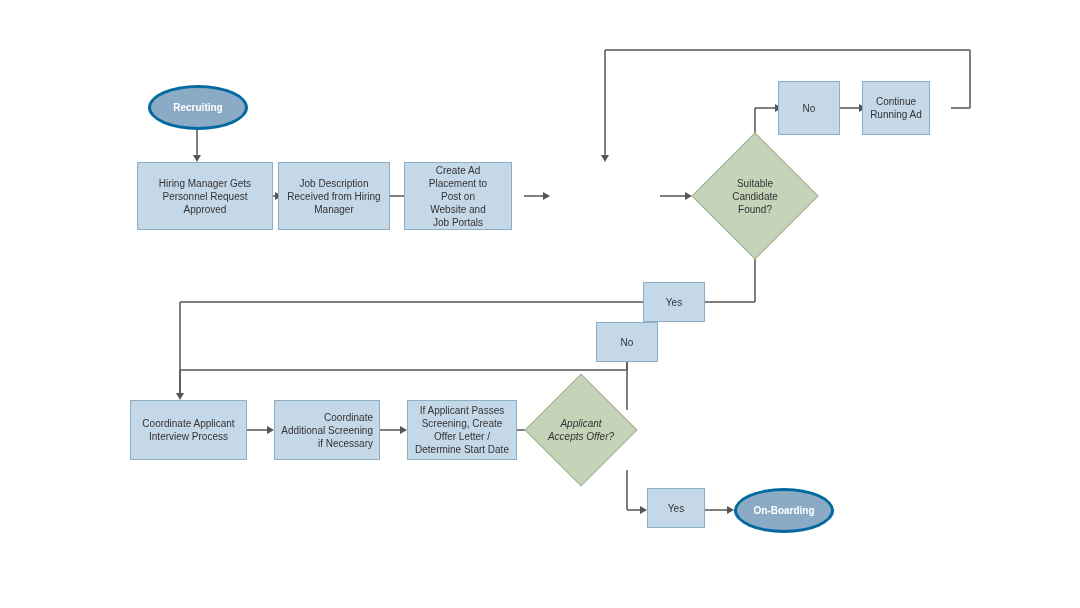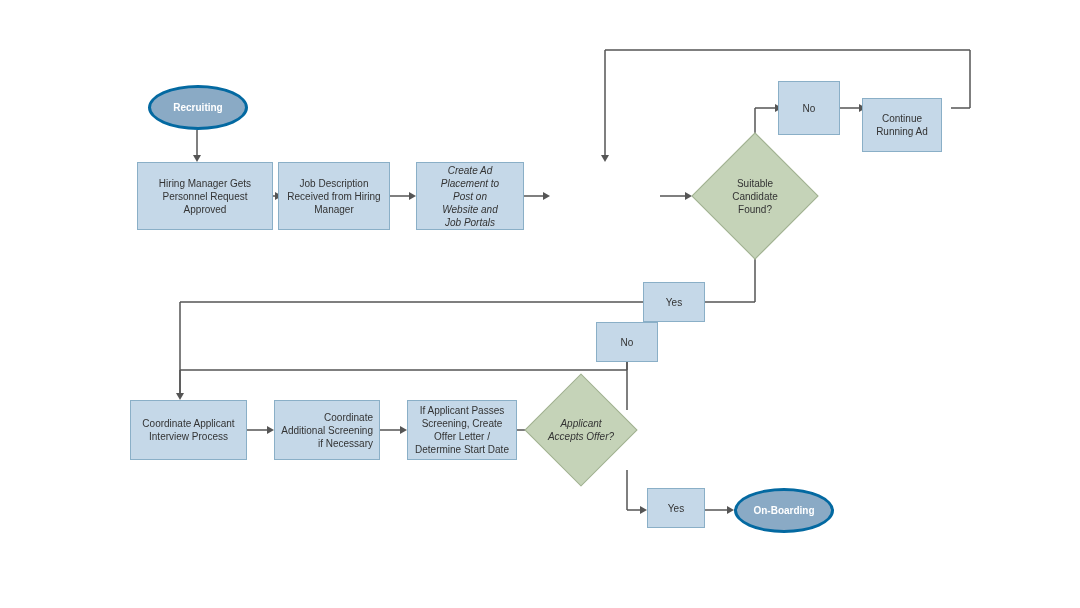--- a/index.html
+++ b/index.html
@@ -145,31 +145,31 @@
     <line x1="705" y1="510" x2="730" y2="510"></line>
     <polygon points="734,510 727,506 727,514"></polygon>
   </svg>
 
   <div class="node ellipse" style="left:148px; top:85px; width:100px; height:45px;">Recruiting</div>
 
   <div class="node rect" style="left:137px; top:162px; width:136px; height:68px; padding:6px;">Hiring Manager Gets Personnel Request Approved</div>
 
   <div class="node rect" style="left:278px; top:162px; width:112px; height:68px; padding:6px;">Job Description Received from Hiring Manager</div>
 
-  <div class="node rect" style="left:416px; top:162px; width:108px; height:68px; padding:23px;font-style:italic;">Create Ad Placement to Post on Website and Job Portals</div>
+  <div class="node rect" style="left:404px; top:162px; width:108px; height:68px; padding:23px;">Create Ad Placement to Post on Website and Job Portals</div>
 
 
   <div class="diamond-container" style="position:absolute; left:692px; top:150px; width:126px; height:92px;">
     <div class="diamond"></div>
     <span class="diamond-text">Suitable Candidate Found?</span>
   </div>
 
   <div class="node rect" style="left:778px; top:81px; width:62px; height:54px; padding:4px;">No</div>
 
-  <div class="node rect" style="left:862px; top:98px; width:80px; height:54px; padding:4px;">Continue Running Ad</div>
+  <div class="node rect" style="left:862px; top:81px; width:68px; height:54px; padding:4px;">Continue Running Ad</div>
 
   <div class="node rect" style="left:643px; top:282px; width:62px; height:40px; padding:4px;">Yes</div>
 
   <div class="node rect" style="left:596px; top:322px; width:62px; height:40px; padding:4px;">No</div>
 
   <div class="node rect" style="left:130px; top:400px; width:117px; height:60px; padding:0;">Coordinate Applicant Interview Process</div>
 
   <div class="node rect" style="left:274px; top:400px; width:106px; height:60px; padding:6px;text-align:right;">Coordinate Additional Screening if Necessary</div>
 
   <div class="node rect" style="left:407px; top:400px; width:110px; height:60px; padding:6px;">If Applicant Passes Screening, Create Offer Letter / Determine Start Date</div>

